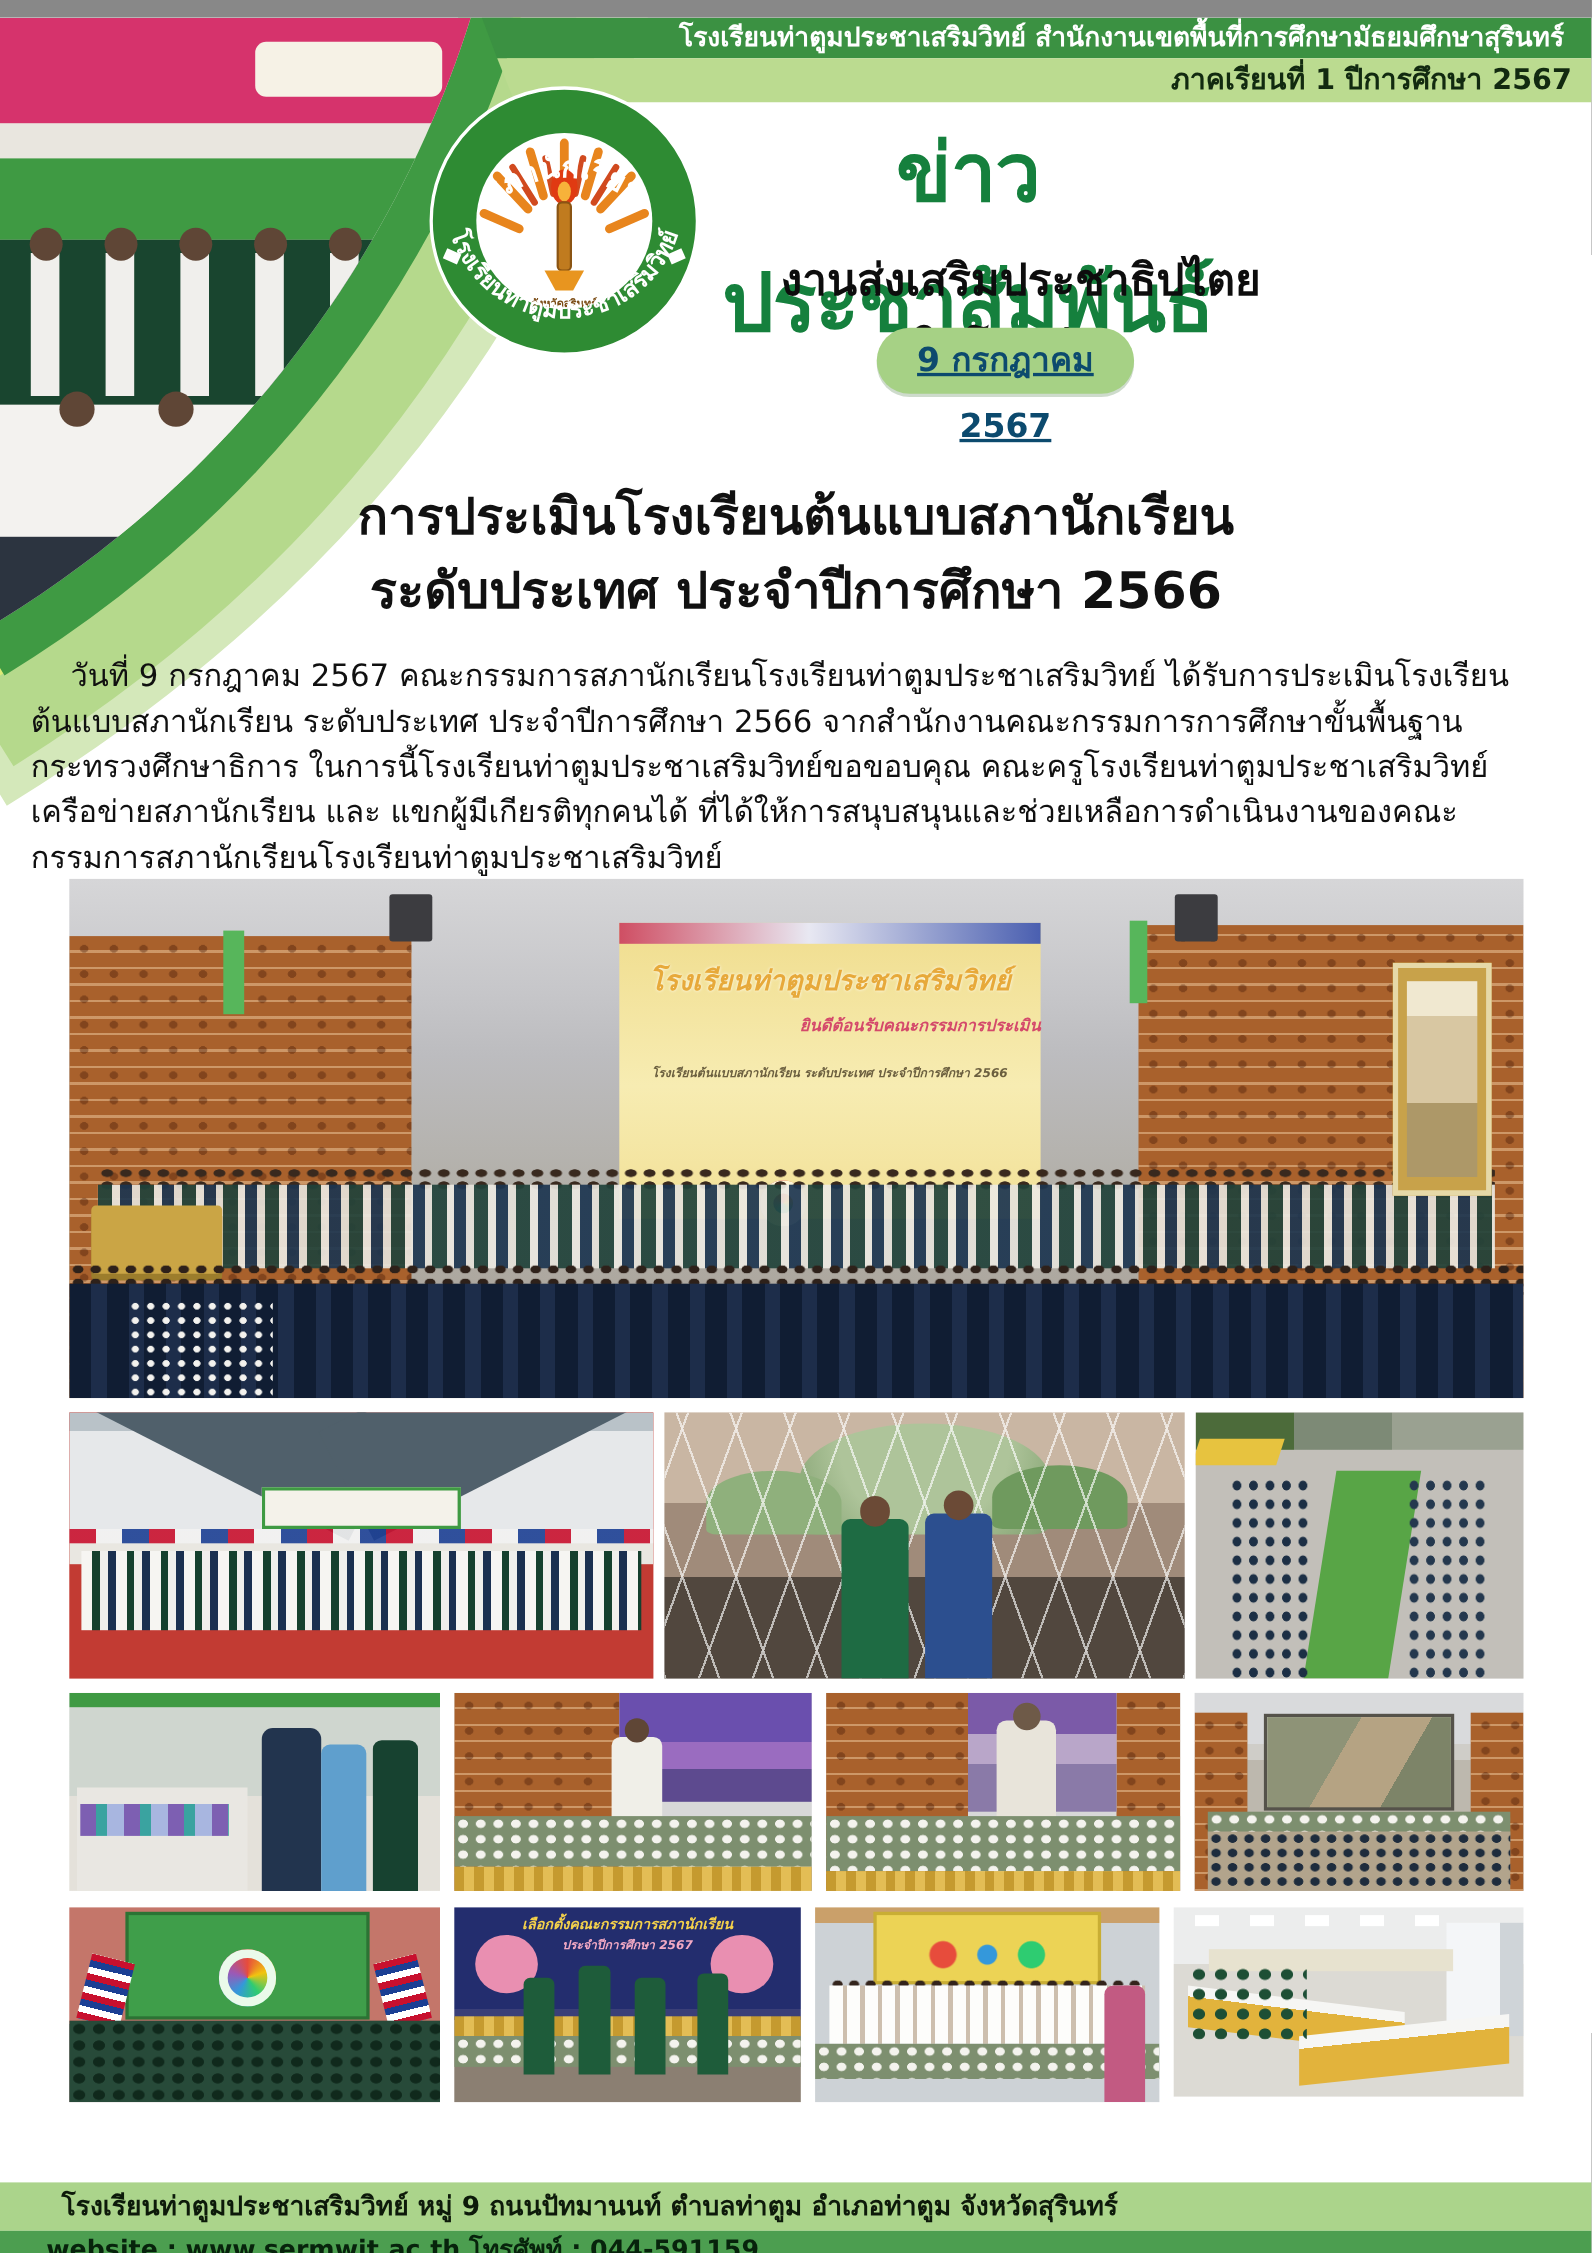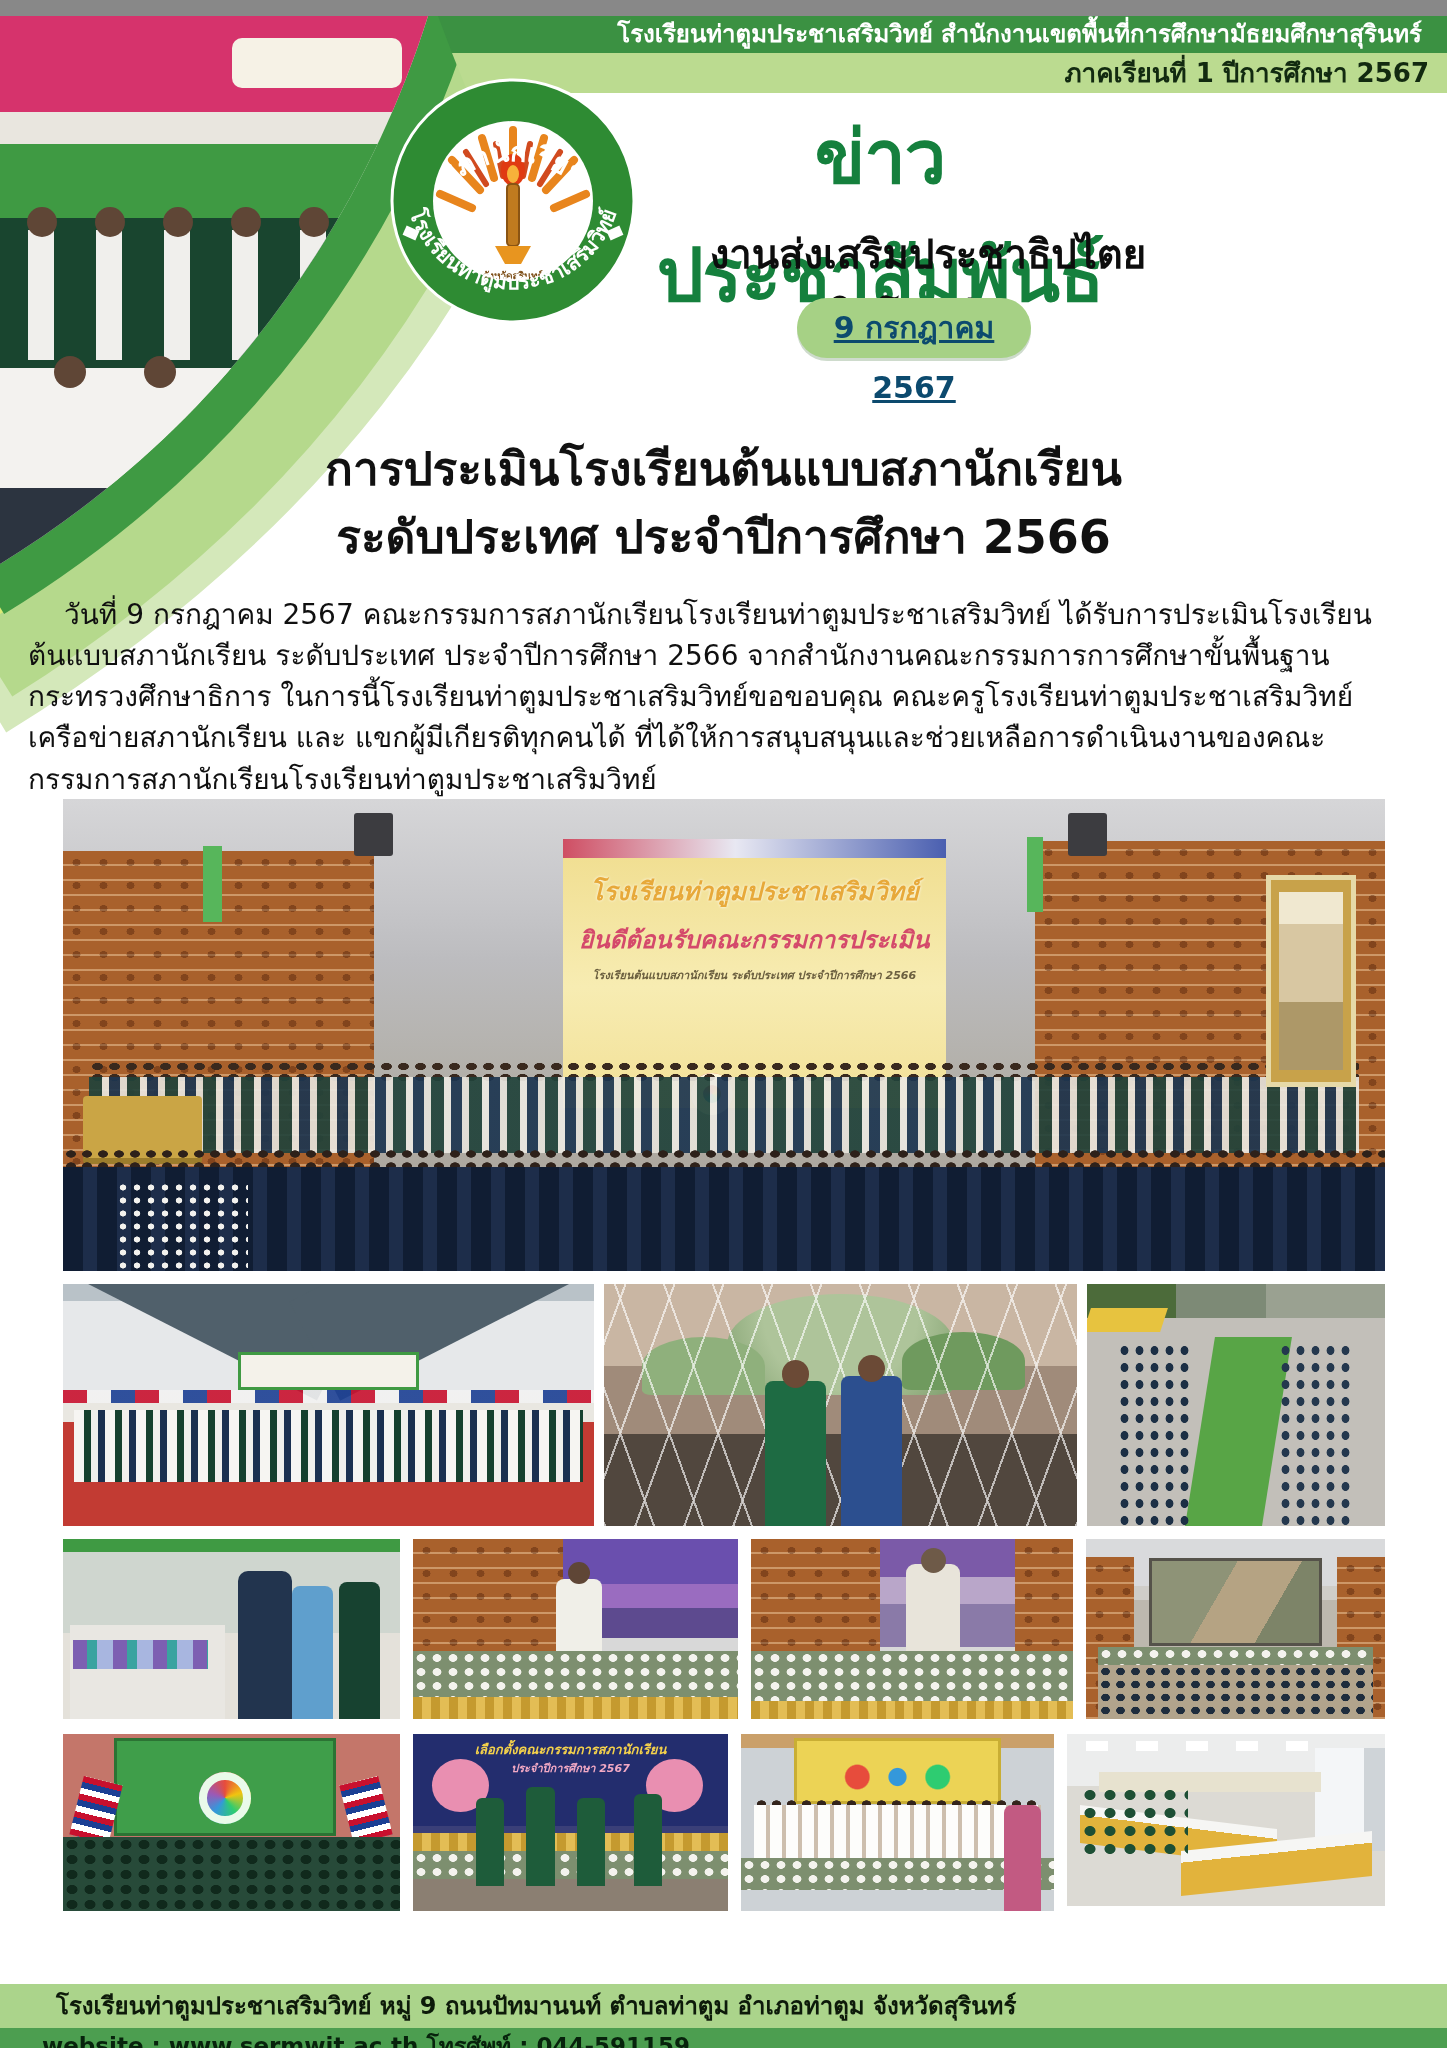--- a/index.html
+++ b/index.html
@@ -50,21 +50,21 @@
   #mp .grn-l{left:10.6%;top:10%;width:1.4%;height:16%;background:#57b65b;}
   #mp .grn-r{right:25.9%;top:8%;width:1.2%;height:16%;background:#57b65b;}
   #mp .spk1{left:22%;top:3%;width:3%;height:9%;background:#3c3c40;border-radius:3px;}
   #mp .spk2{left:76%;top:3%;width:3%;height:9%;background:#3c3c40;border-radius:3px;}
   #mp .banner{left:37.8%;top:8.5%;width:29%;height:57%;
       background:linear-gradient(180deg,#f0dd8e 0,#f7ecb2 55%,#f2e096 100%);}
   #mp .banner::before{content:"";position:absolute;left:0;top:0;width:100%;height:7%;
       background:linear-gradient(90deg,#cf4e63,#e8e8f2 45%,#4a5fb0);}
   #mp .b1{left:0;top:12%;width:100%;text-align:center;font-size:25px;font-weight:800;
       color:#e7a93a;text-shadow:0 0 3px #fff;}
-  #mp .b2{left:0;top:30%;width:100%;text-align:center;font-size:24px;font-weight:800;color:#d4496b;}
+  #mp .b2{left:0;top:30%;width:100%;text-align:right;font-size:15px;font-weight:800;color:#d4496b;}
   #mp .b3{left:0;top:47%;width:100%;text-align:center;font-size:11px;font-weight:600;color:#6b5f3f;}
   #mp .ring{left:47.5%;top:58%;width:42px;height:42px;border-radius:50%;
       background:conic-gradient(#e74c3c,#f1c40f,#2ecc71,#3498db,#9b59b6,#e74c3c);
       box-shadow:inset 0 0 0 12px #fdf6d8;}
   #mp .people{left:2%;right:2%;top:59%;height:16%;opacity:.92;
       background:repeating-linear-gradient(90deg,#20423a 0 13px,#ece9e2 13px 20px,#1c3550 20px 31px,#e5e2da 31px 38px);}
   #mp .heads{left:2%;right:2%;top:55.5%;height:4.5%;
       background-image:radial-gradient(#39291e 42%,transparent 48%);background-size:17px 11px;}
   #mp .kneel{left:0;right:0;bottom:0;height:22%;
       background:repeating-linear-gradient(90deg,#101d33 0 20px,#1d2d4a 20px 34px);}

